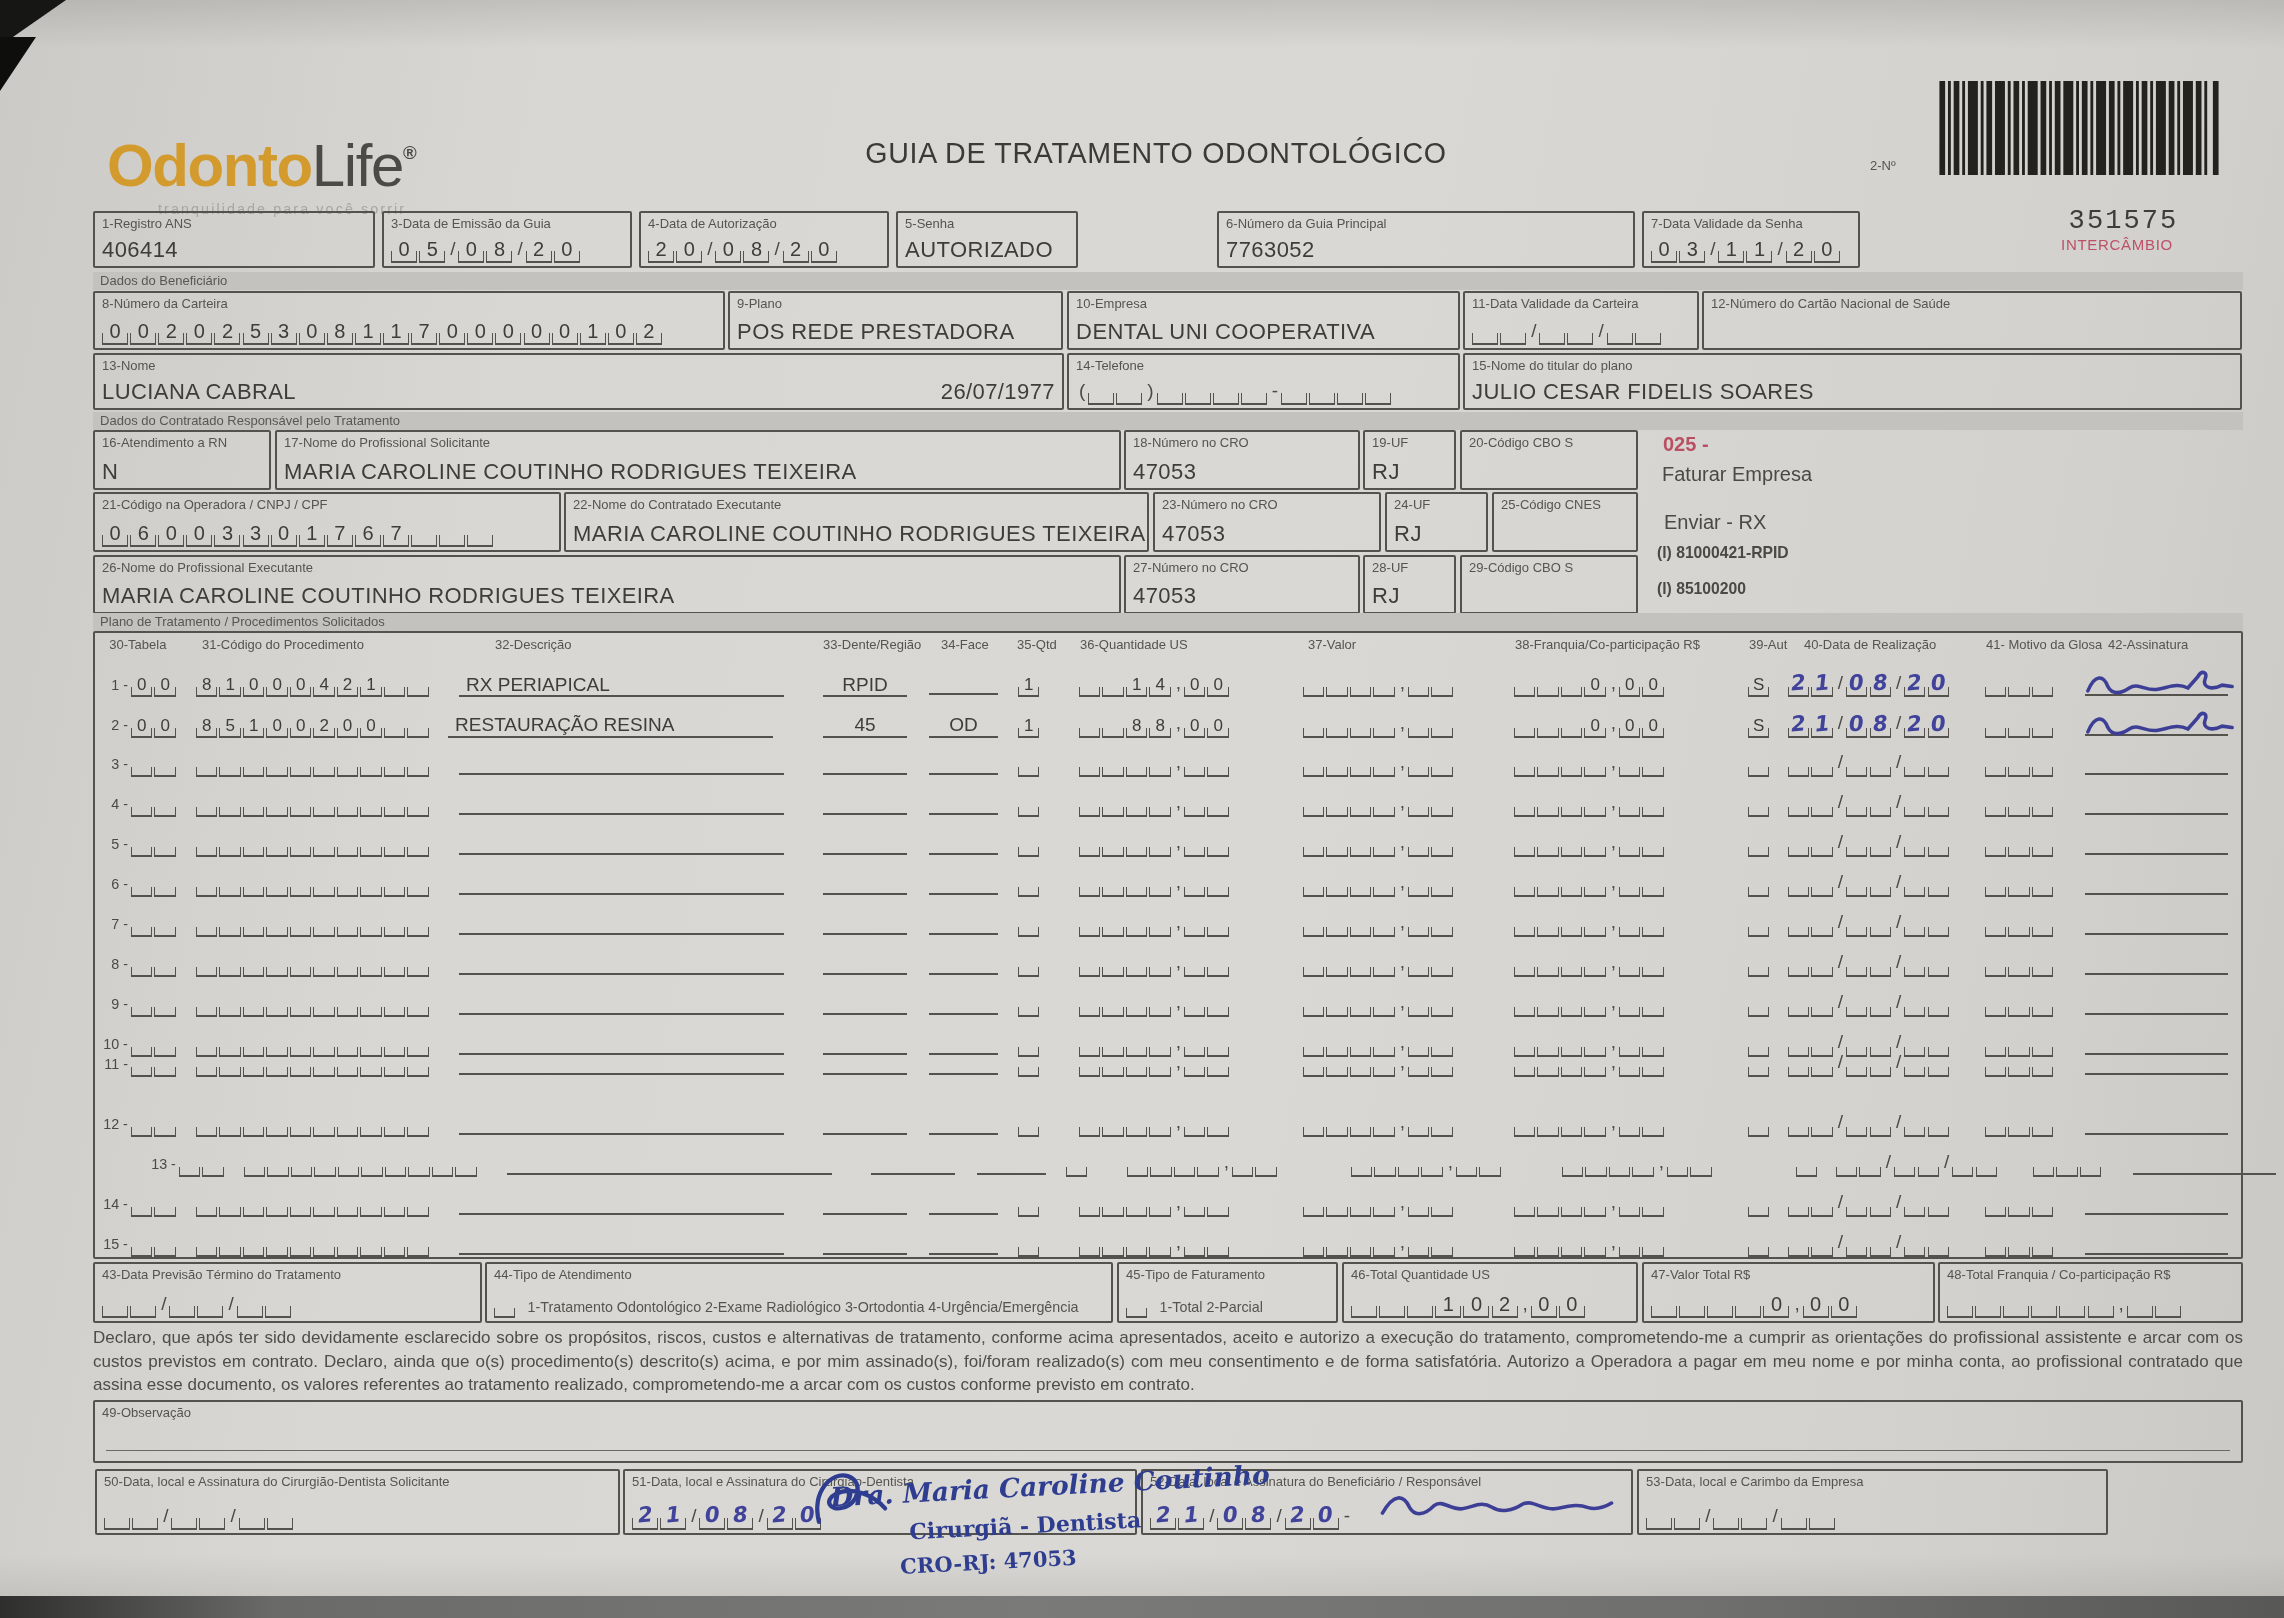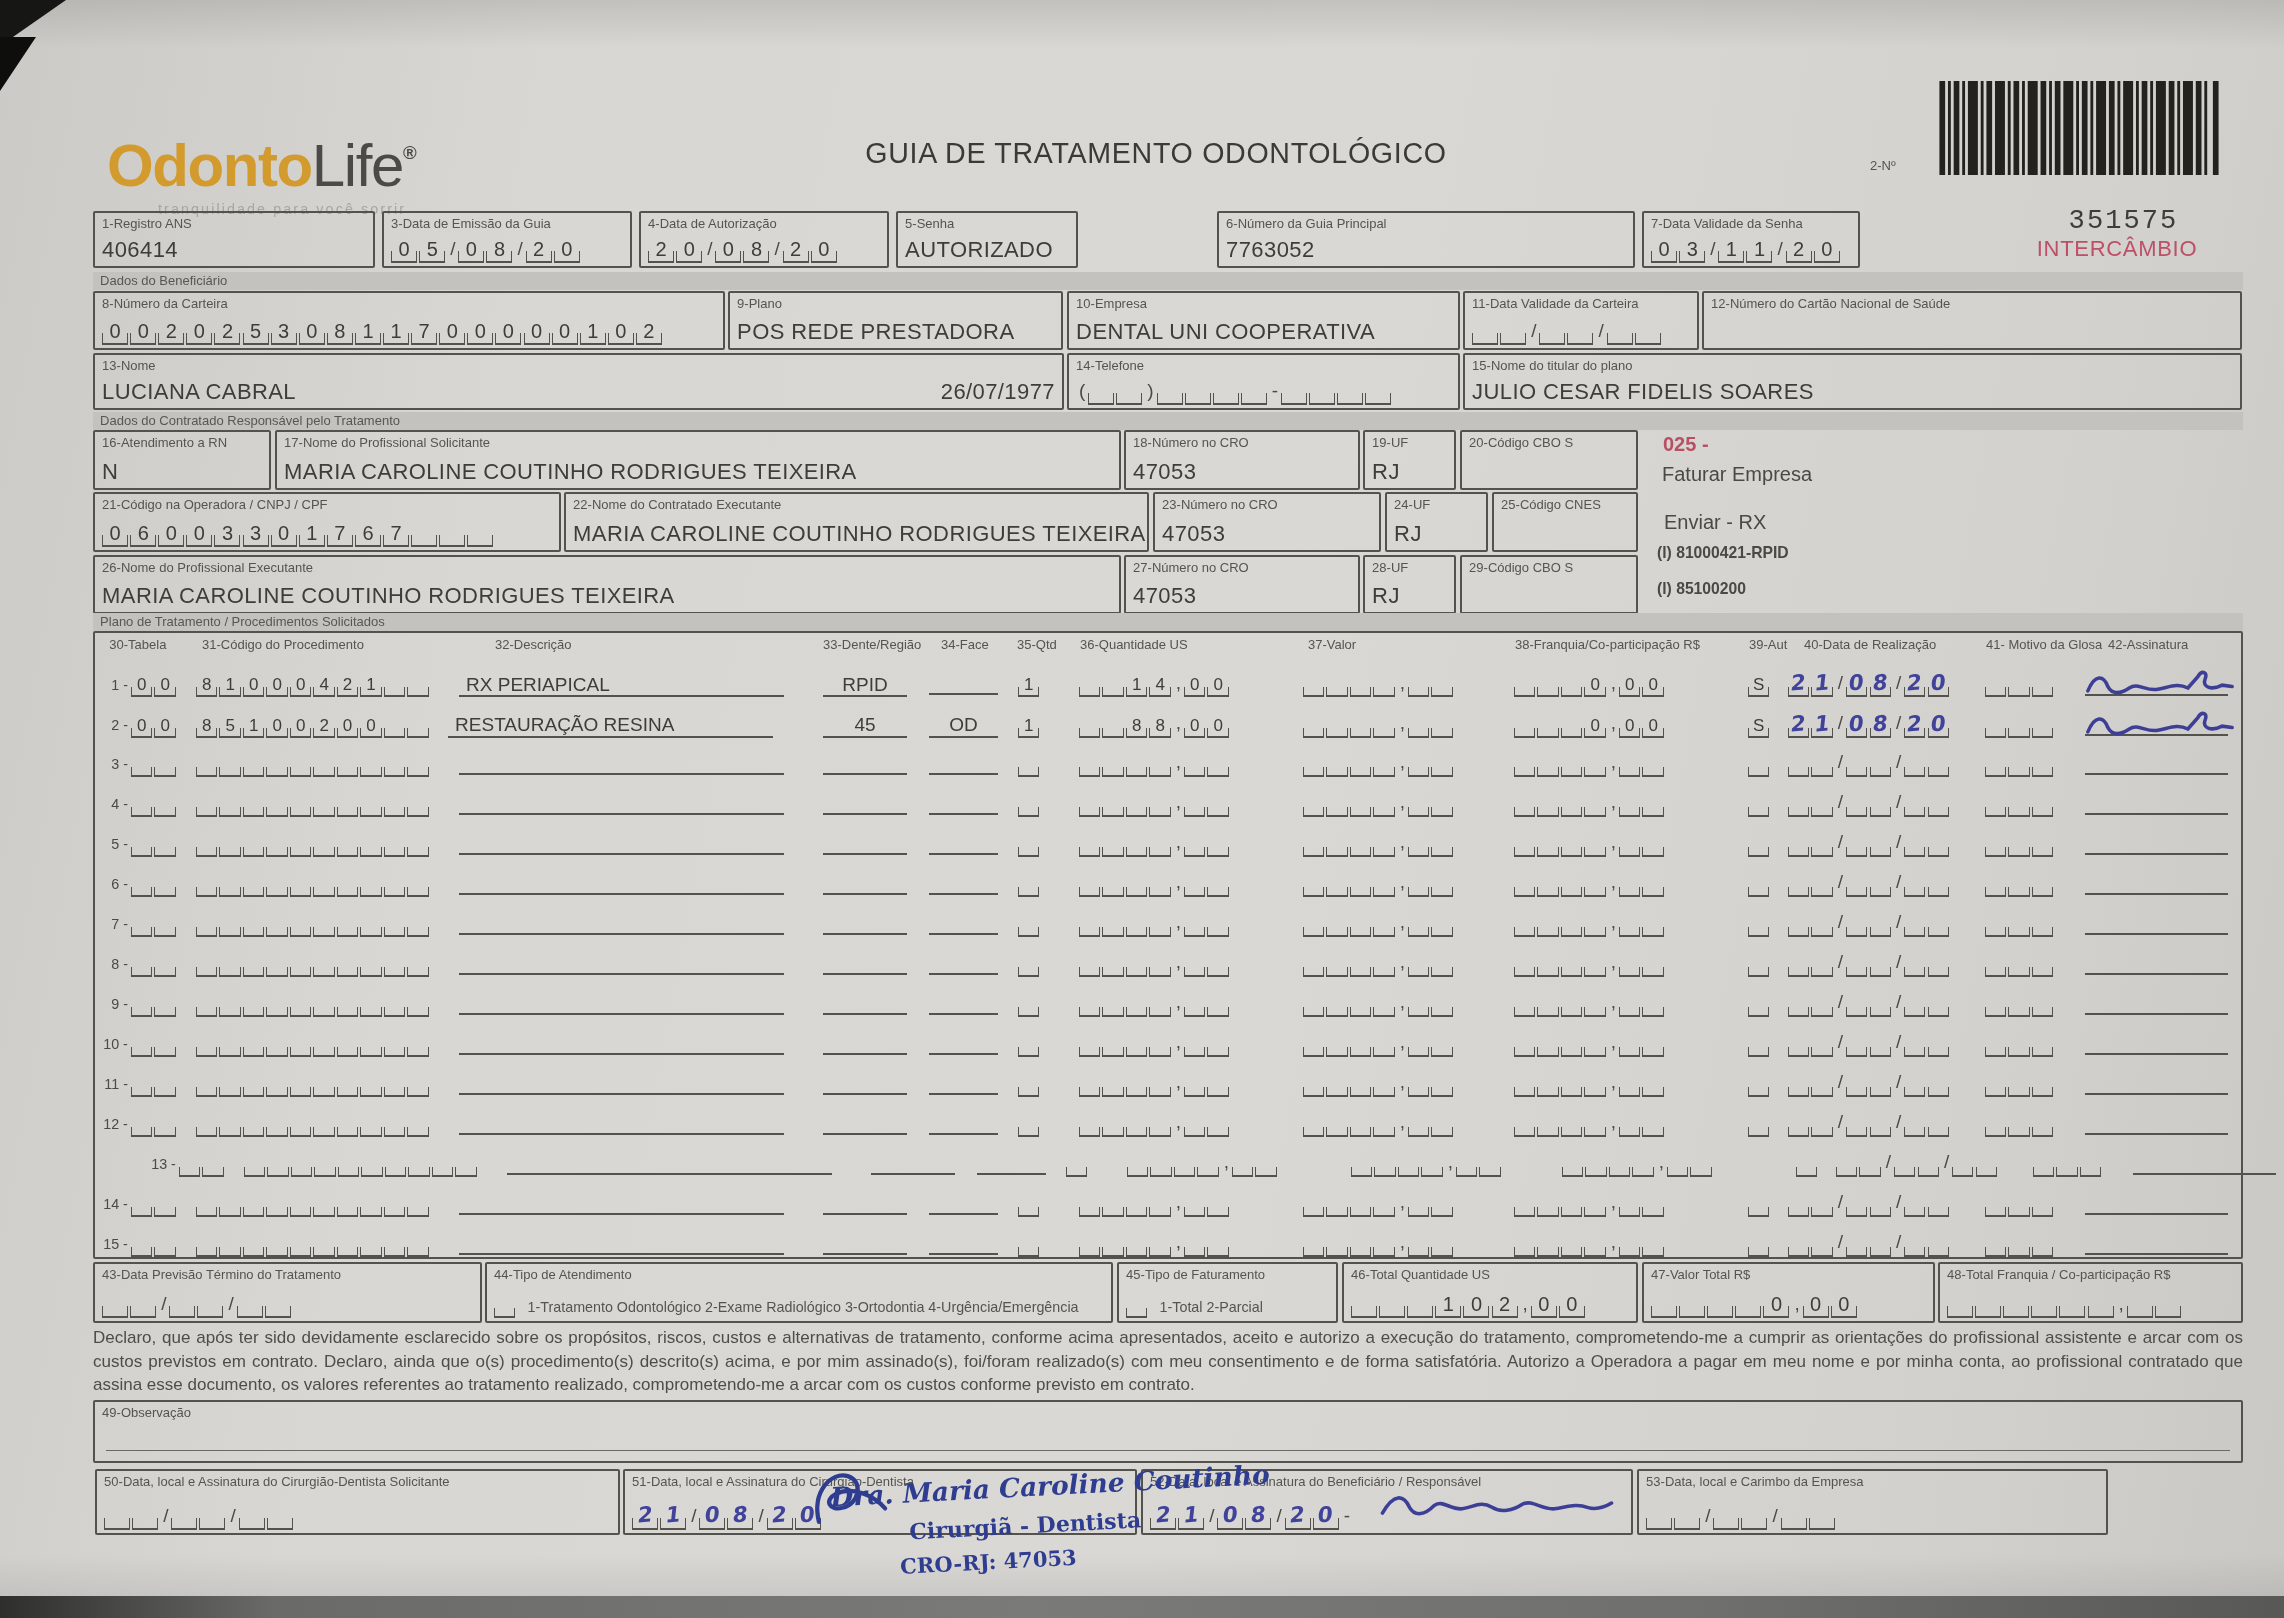--- a/index.html
+++ b/index.html
@@ -23,21 +23,21 @@
   .logo .life{color:#4b4a46;font-weight:normal;}
   .logo .reg{font-size:18.6px;color:#4b4a46;vertical-align:27px;}
   .logo .tagline{font-size:14.3px;color:#a7a6a0;letter-spacing:2.1px;margin:1.4px 0 0 51px;}
   .title{position:absolute;left:785px;top:137px;width:742px;text-align:center;
          font-size:28.6px;color:#3b3a36;letter-spacing:0.7px;}
   .field2{position:absolute;left:1870px;top:158px;font-size:13px;color:#55544e;}
   .barcode{position:absolute;left:1939px;top:81px;}
   .guide-no{position:absolute;left:2027px;top:206px;width:193px;text-align:center;
             font-size:27px;color:#3e3d39;letter-spacing:2.1px;font-family:Liberation Mono, monospace;}
   .intercambio{position:absolute;left:1999px;top:236px;width:236px;text-align:center;
-            font-size:22px;color:#bd5066;letter-spacing:0.7px;}
+            font-size:15px;color:#bd5066;letter-spacing:0.7px;}
   
   .fb{position:absolute;border:2.1px solid #53524d;border-radius:2.1px;
       padding:2.9px 7.1px;box-sizing:border-box;display:flex;flex-direction:column;}
   .lbl{font-size:13px;color:#55544e;white-space:nowrap;overflow:hidden;}
   .val{font-size:22px;color:#3e3d39;margin-top:auto;letter-spacing:0.4px;white-space:nowrap;}
   .val-row{display:flex;justify-content:space-between;align-items:flex-end;margin-top:auto;}
   
   .sb{position:absolute;left:93px;width:2150px;height:18px;background:#c3c2be;
       font-size:13px;color:#585751;padding:1.4px 7.1px;box-sizing:border-box;}
   
@@ -441,21 +441,21 @@
           <span class="pcol " style="left: 834px;"><span class="uline" style="width:69px;text-align:center"></span></span>
           <span class="pcol " style="left: 923px;"><span class="dc sm"></span></span>
           <span class="pcol " style="left: 984px;"><span class="dc sm"></span><span class="dc sm"></span><span class="dc sm"></span><span class="dc sm"></span><span class="sep">,</span><span class="dc sm"></span><span class="dc sm"></span></span>
           <span class="pcol " style="left: 1208px;"><span class="dc sm"></span><span class="dc sm"></span><span class="dc sm"></span><span class="dc sm"></span><span class="sep">,</span><span class="dc sm"></span><span class="dc sm"></span></span>
           <span class="pcol " style="left: 1419px;"><span class="dc sm"></span><span class="dc sm"></span><span class="dc sm"></span><span class="dc sm"></span><span class="sep">,</span><span class="dc sm"></span><span class="dc sm"></span></span>
           <span class="pcol " style="left: 1653px;"><span class="dc sm"></span></span>
           <span class="pcol " style="left: 1693px;"><span class="dc sm"></span><span class="dc sm"></span><span class="sep">/</span><span class="dc sm"></span><span class="dc sm"></span><span class="sep">/</span><span class="dc sm"></span><span class="dc sm"></span></span>
           <span class="pcol " style="left: 1890px;"><span class="dc sm"></span><span class="dc sm"></span><span class="dc sm"></span></span>
           <span class="sigline" style="left: 1990px; width: 143px;"></span>
         </div>
-        <div class="prow" style="top: 428px;">
+        <div class="prow" style="top: 408px;">
           <span class="rnum">11 -</span>
           <span class="pcol " style="left: 36px;"><span class="dc sm"></span><span class="dc sm"></span></span>
           <span class="pcol " style="left: 101px;"><span class="dc sm"></span><span class="dc sm"></span><span class="dc sm"></span><span class="dc sm"></span><span class="dc sm"></span><span class="dc sm"></span><span class="dc sm"></span><span class="dc sm"></span><span class="dc sm"></span><span class="dc sm"></span></span>
           <span class="pcol " style="left: 364px;"><span class="uline" style="width:325px;padding-left:7.1px"></span></span>
           <span class="pcol " style="left: 728px;"><span class="uline" style="width:84px;text-align:center"></span></span>
           <span class="pcol " style="left: 834px;"><span class="uline" style="width:69px;text-align:center"></span></span>
           <span class="pcol " style="left: 923px;"><span class="dc sm"></span></span>
           <span class="pcol " style="left: 984px;"><span class="dc sm"></span><span class="dc sm"></span><span class="dc sm"></span><span class="dc sm"></span><span class="sep">,</span><span class="dc sm"></span><span class="dc sm"></span></span>
           <span class="pcol " style="left: 1208px;"><span class="dc sm"></span><span class="dc sm"></span><span class="dc sm"></span><span class="dc sm"></span><span class="sep">,</span><span class="dc sm"></span><span class="dc sm"></span></span>
           <span class="pcol " style="left: 1419px;"><span class="dc sm"></span><span class="dc sm"></span><span class="dc sm"></span><span class="dc sm"></span><span class="sep">,</span><span class="dc sm"></span><span class="dc sm"></span></span>

